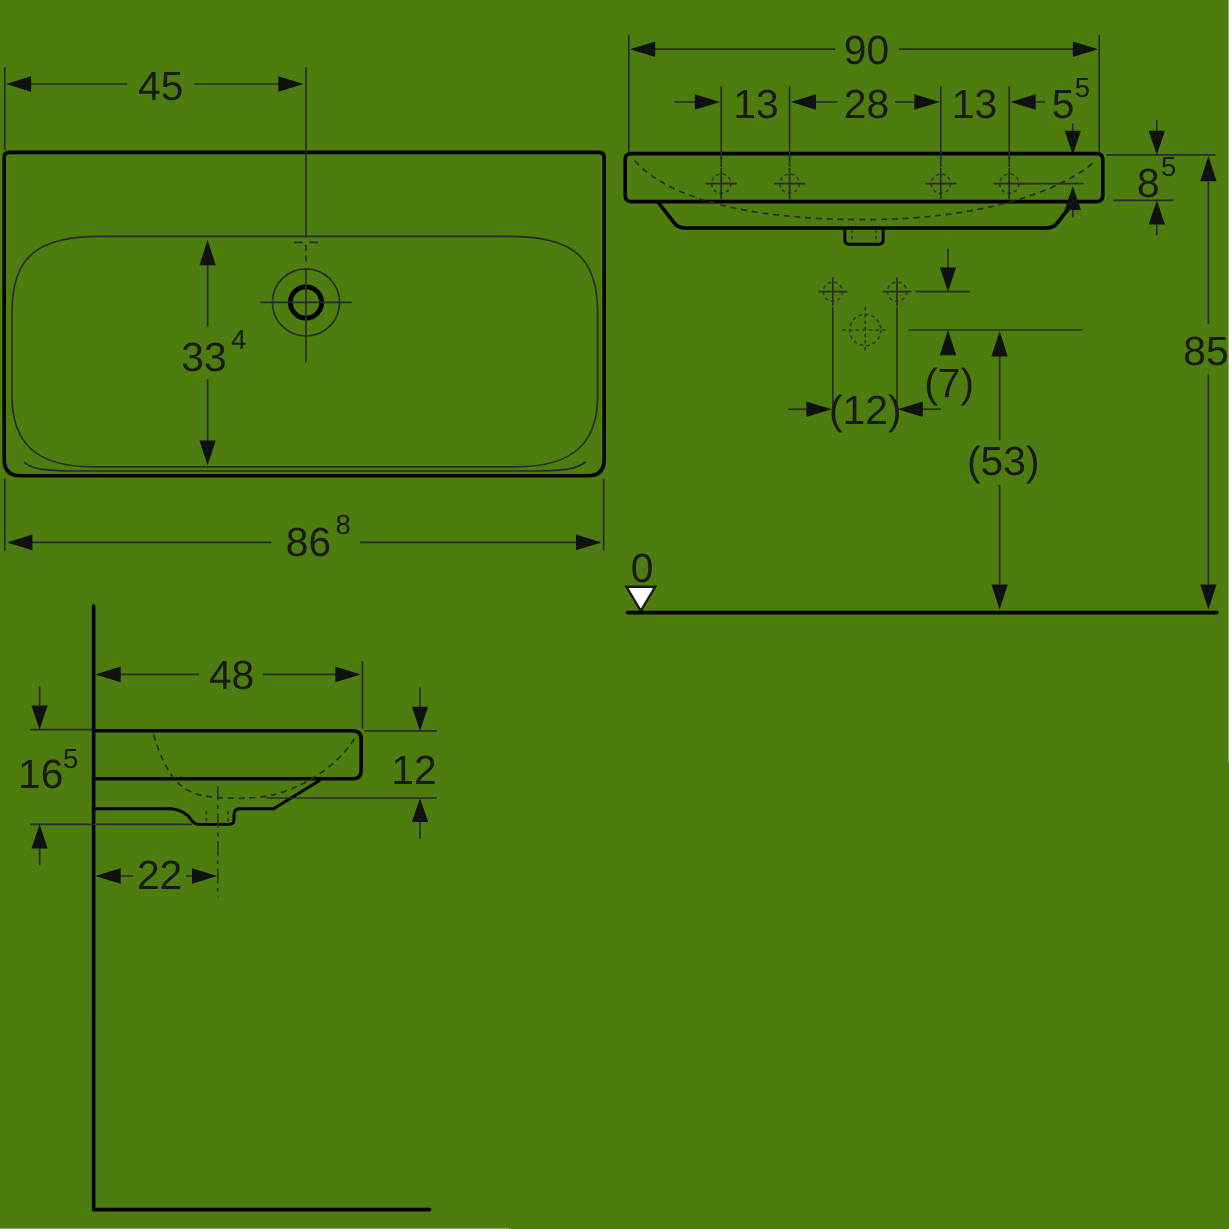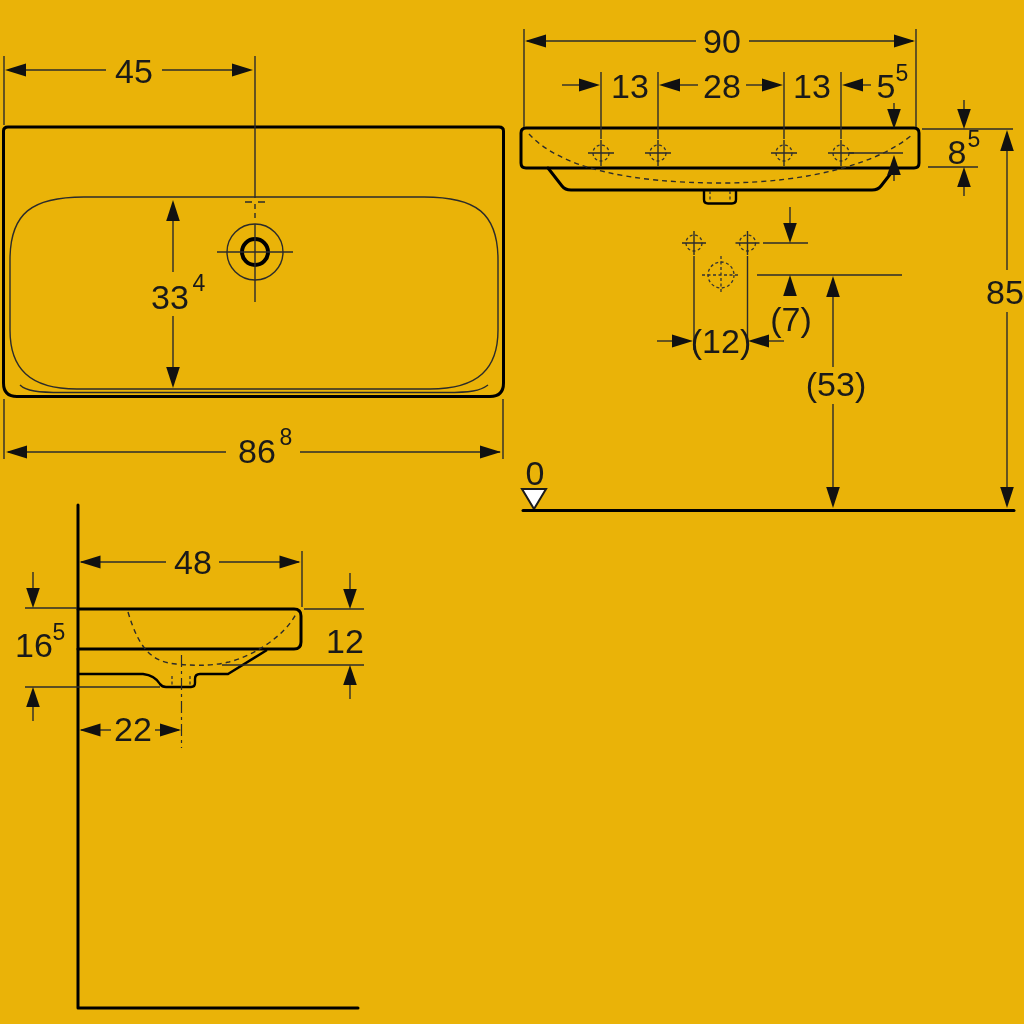--- a/index.html
+++ b/index.html
@@ -1,16 +1,16 @@
 <!DOCTYPE html>
 <html><head>
 <meta charset="utf-8">
 <style>
   html,body{margin:0;padding:0;background:#fff;}
-  .stage{width:1024px;height:1024px;background:#eab308;position:relative;}
+  .stage{width:1024px;height:1024px;background:#4d7c0f;position:relative;}
   svg{display:block;}
   svg text{font-family:"Liberation Sans","DejaVu Sans",sans-serif;fill:#1a1a1a;}
   .dim{font-size:34px;text-anchor:middle;}
   .sup{font-size:23px;text-anchor:middle;}
   .obj{stroke:#000;stroke-width:3;fill:none;stroke-linejoin:round;stroke-linecap:round;}
   .obj2{stroke:#000;stroke-width:2.4;fill:none;stroke-linejoin:round;}
   .thin{stroke:#2b2b2b;stroke-width:1.4;fill:none;}
   .thick-circ{stroke:#000;stroke-width:4;fill:none;}
   .dash{stroke:#2b2b2b;stroke-width:1.4;fill:none;stroke-dasharray:5 4;}
   .dashf{stroke:#333;stroke-width:1.3;fill:none;stroke-dasharray:3 2.5;}

